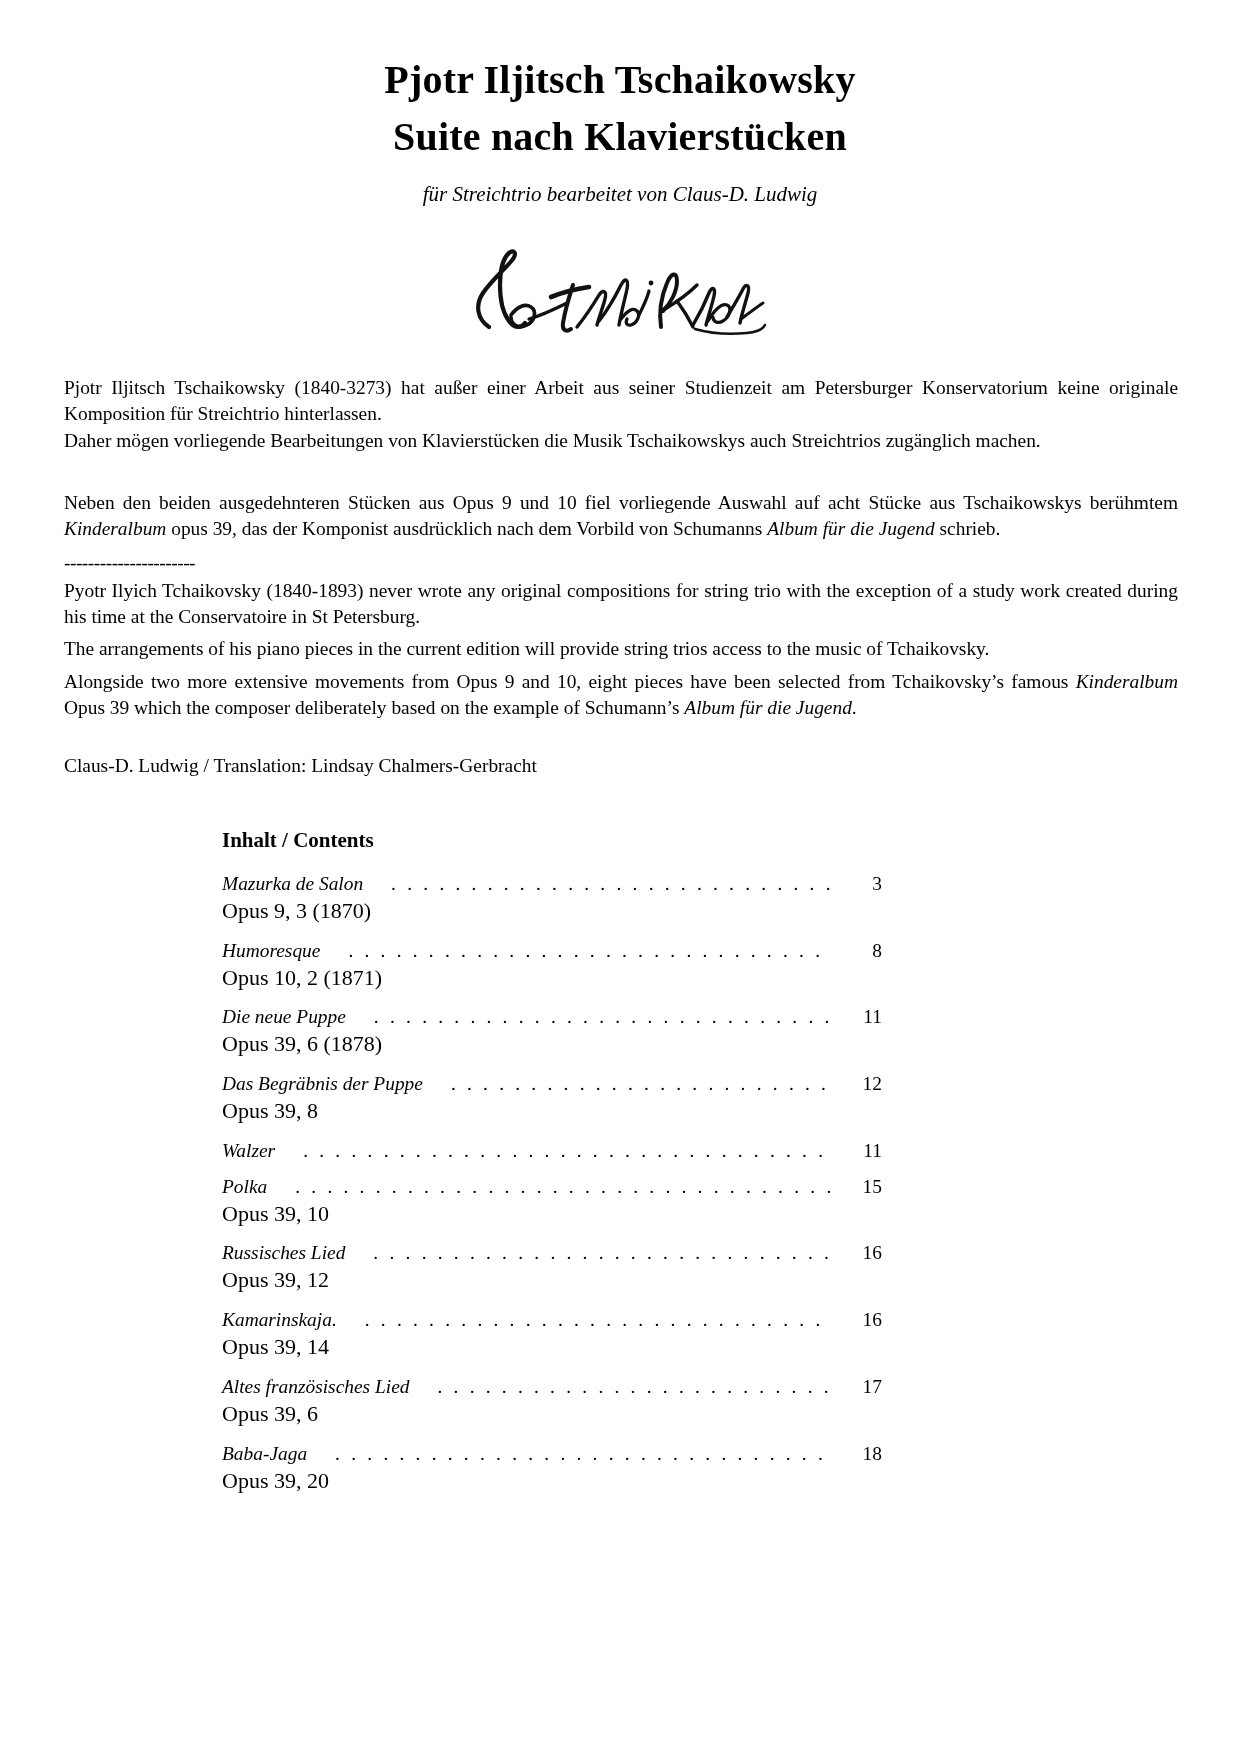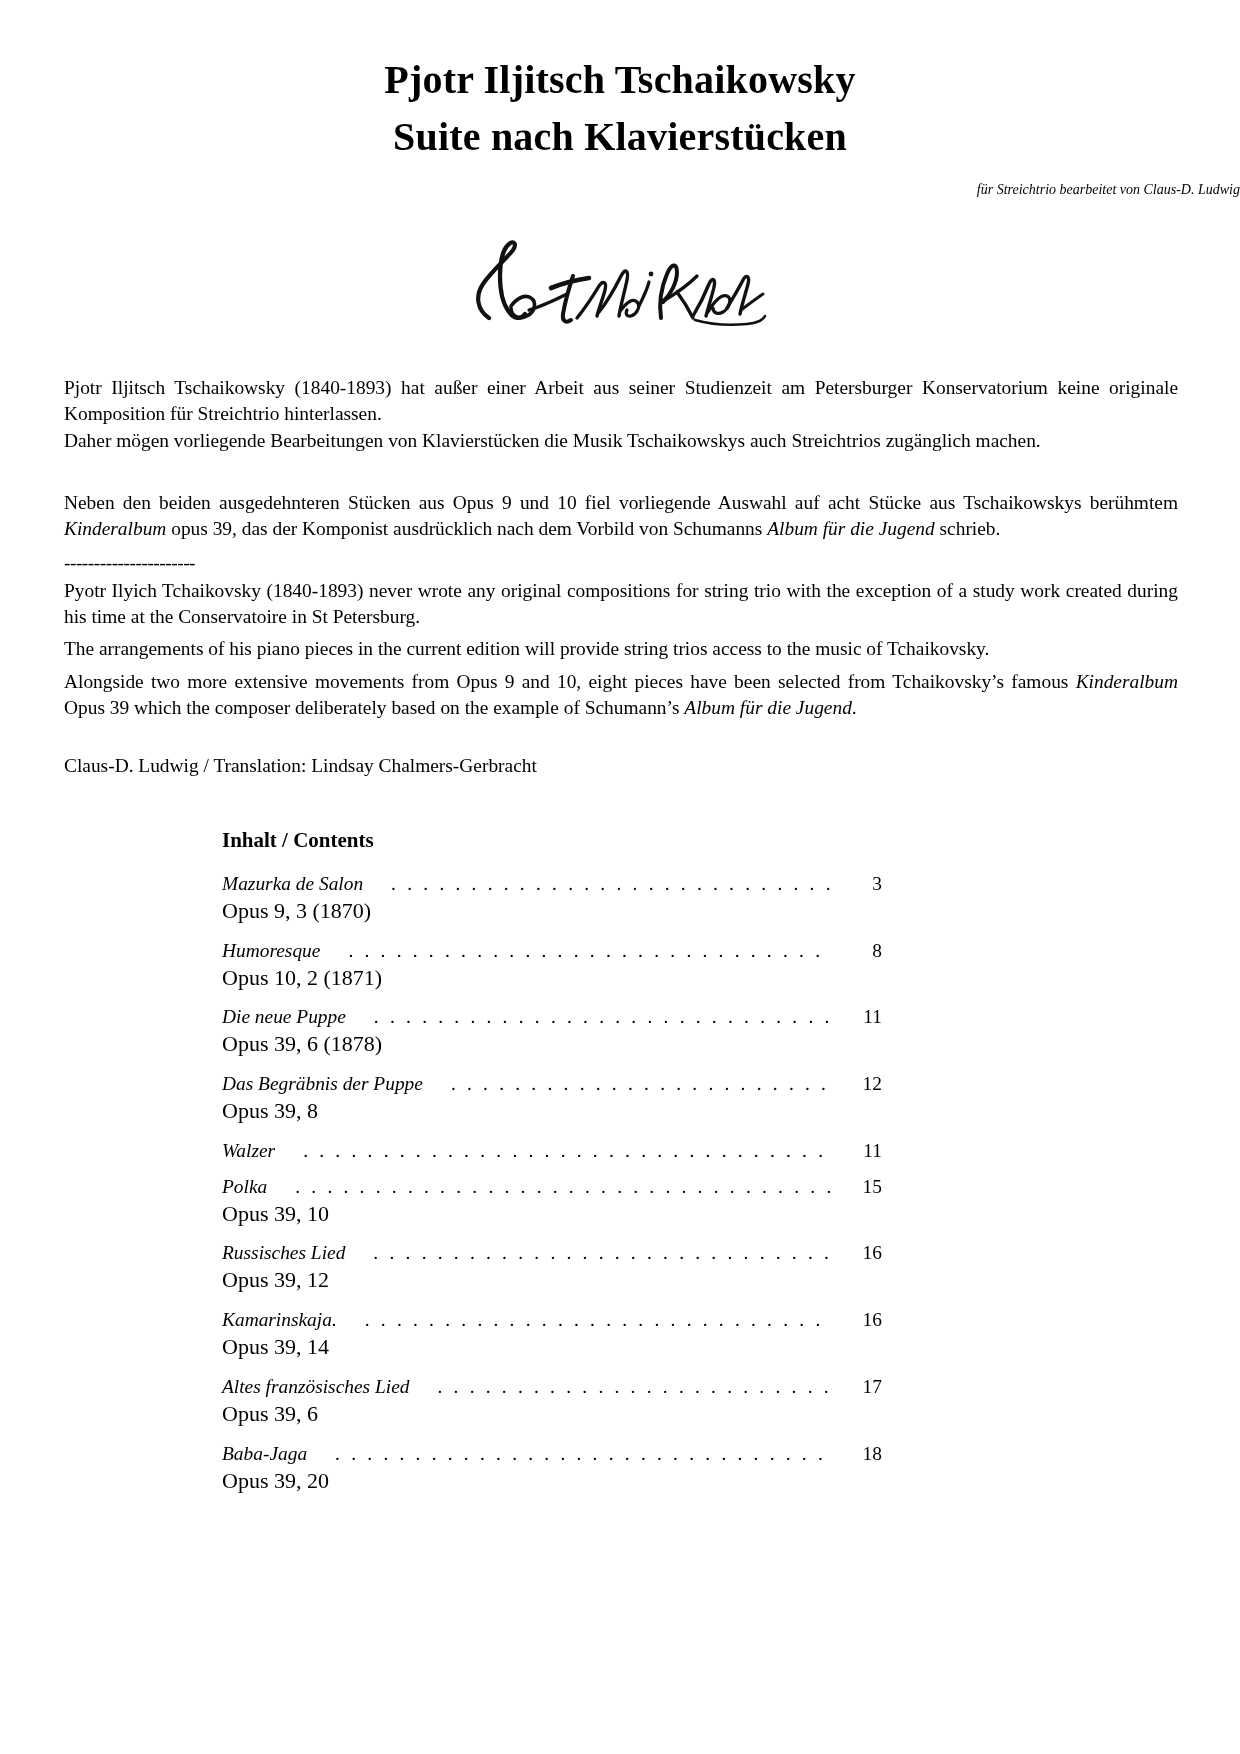--- a/index.html
+++ b/index.html
@@ -29,24 +29,23 @@
     padding-top: 52px;
   }
   .title-line {
     font-size: 40px;
     font-weight: bold;
     line-height: 1.42;
     letter-spacing: 0.2px;
   }
   .subtitle {
     margin-top: 16px;
-    font-size: 14px;
+    font-size: 21px;
     font-style: italic;
     line-height: 1.2;
-    text-align: right;
   }
 
   
   .signature-wrap {
     margin-top: 34px;
     height: 96px;
     display: flex;
     justify-content: center;
     align-items: flex-start;
   }
@@ -177,21 +176,21 @@
         <path d="M272 76 C278 66 284 56 288 48 C291 42 295 44 293 52 C291 60 287 72 285 82" stroke-width="3.4"></path>
         <path d="M286 78 C294 72 302 66 308 62" stroke-width="3"></path>
         <path d="M240 88 C254 92 272 94 292 92 C302 91 308 88 310 84" stroke-width="2.6"></path>
       </g>
     </svg>
   </div>
 
   <div class="body-area">
 
     <div class="para">
-      <span>Pjotr Iljitsch Tschaikowsky (1840-1893) hat außer einer Arbeit aus seiner Studienzeit am Petersburger Konservatorium keine originale Komposition für Streichtrio hinterlassen.</span><br>
+      <span>Pjotr Iljitsch Tschaikowsky (1840-3273) hat außer einer Arbeit aus seiner Studienzeit am Petersburger Konservatorium keine originale Komposition für Streichtrio hinterlassen.</span><br>
       <span>Daher mögen vorliegende Bearbeitungen von Klavierstücken die Musik Tschaikowskys auch Streichtrios zugänglich machen.</span>
     </div>
 
     <div class="para block-2">
       <span>Neben den beiden ausgedehnteren Stücken aus Opus 9 und 10 fiel vorliegende Auswahl auf acht Stücke aus Tschaikowskys berühmtem </span><span class="it">Kinderalbum</span><span> opus 39, das der Komponist ausdrücklich nach dem Vorbild von Schumanns </span><span class="it">Album für die Jugend</span><span> schrieb.</span>
     </div>
 
     <div class="separator">----------------------</div>
 
     <div class="para eng">Pyotr Ilyich Tchaikovsky (1840-1893) never wrote any original compositions for string trio with the exception of a study work created during his time at the Conservatoire in St Petersburg.</div>

